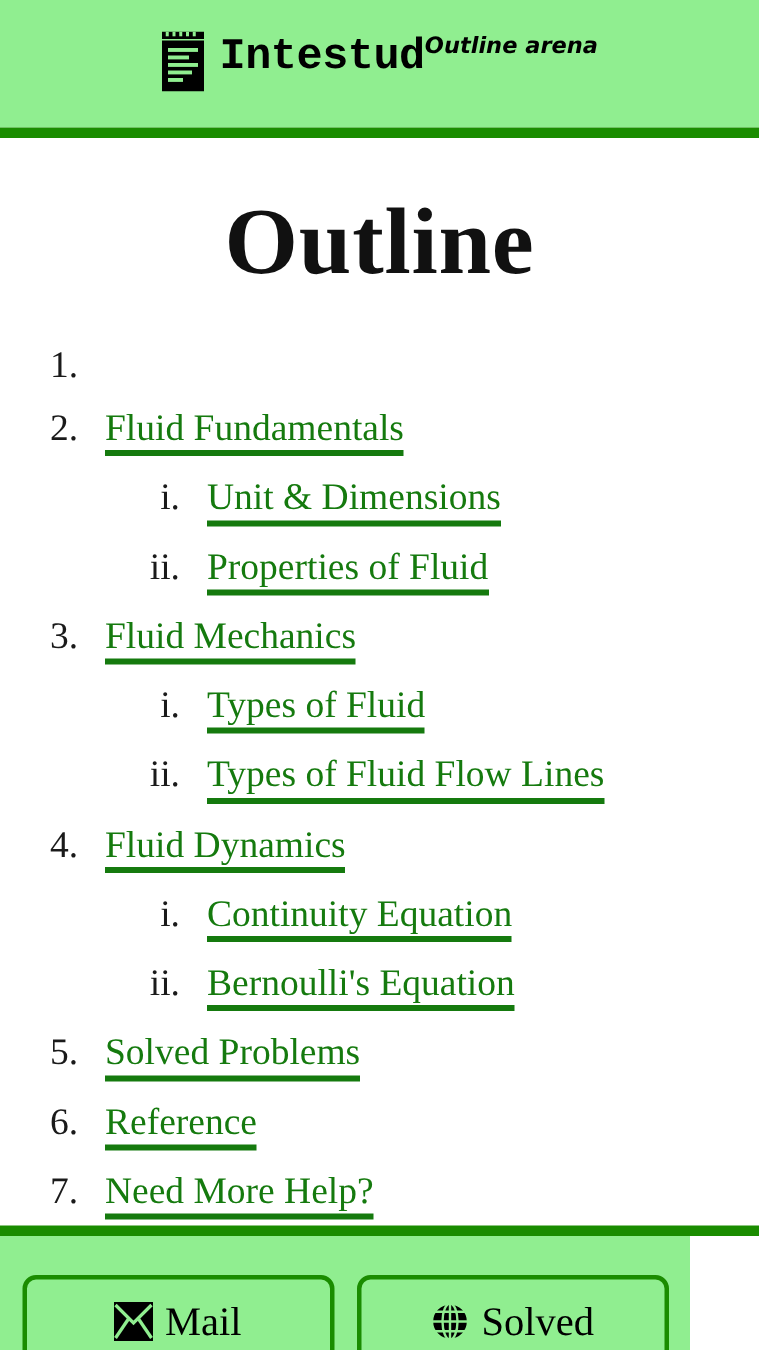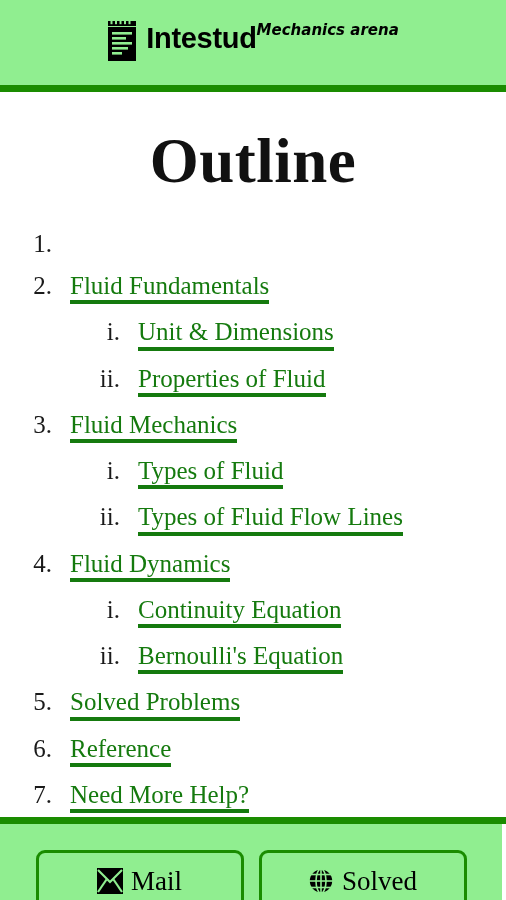--- a/index.html
+++ b/index.html
@@ -36,21 +36,21 @@
   }
   .brand-icon {
     width: 30px;
     height: 40px;
     margin-right: 9px;
     display: block;
     flex: none;
     margin-top: 3px;
   }
   .brand-name {
-    font-family: Liberation Sans, sans-serif;
+    font-family: Liberation Mono, monospace;
     font-weight: bold;
     font-size: 29px;
     color: #000000;
     letter-spacing: -0.3px;
     line-height: 40px;
   }
   .brand-tagline {
     font-family: "DejaVu Sans", sans-serif;
     font-weight: bold;
     font-style: italic;
@@ -139,21 +139,21 @@
     top: 817px;
     left: 0;
     width: 506px;
     height: 7px;
     background: #1a8c00;
   }
   .app-footer {
     position: absolute;
     top: 824px;
     left: 0;
-    width: 502px;
+    width: 460px;
     height: 76px;
     background: #90ee90;
     box-sizing: border-box;
     display: flex;
     align-items: flex-start;
     justify-content: center;
     gap: 15px;
     padding-top: 26px;
   }
   .footer-btn {
@@ -194,21 +194,21 @@
       <rect x="17" y="0" width="2" height="3.2" fill="#90ee90"></rect>
       <rect x="21.5" y="0" width="2" height="3.2" fill="#90ee90"></rect>
       <rect x="1" y="6" width="28" height="34" fill="#000000"></rect>
       <rect x="5" y="11" width="20" height="2.6" fill="#90ee90"></rect>
       <rect x="5" y="16" width="14" height="2.6" fill="#90ee90"></rect>
       <rect x="5" y="21" width="20" height="2.6" fill="#90ee90"></rect>
       <rect x="5" y="26" width="16" height="2.6" fill="#90ee90"></rect>
       <rect x="5" y="31" width="10" height="2.6" fill="#90ee90"></rect>
     </svg>
     <span class="brand-name">Intestud</span>
-    <span class="brand-tagline">Mechanics arena</span>
+    <span class="brand-tagline">Outline arena</span>
   </div>
 </div>
 <div class="header-rule"></div>
 
 <div class="content">
   <h1 class="page-title">Outline</h1>
   <ul class="outline-list" id="outline-list">
       <li class="outline-row top">
         <span class="marker">1.</span>
       </li>

